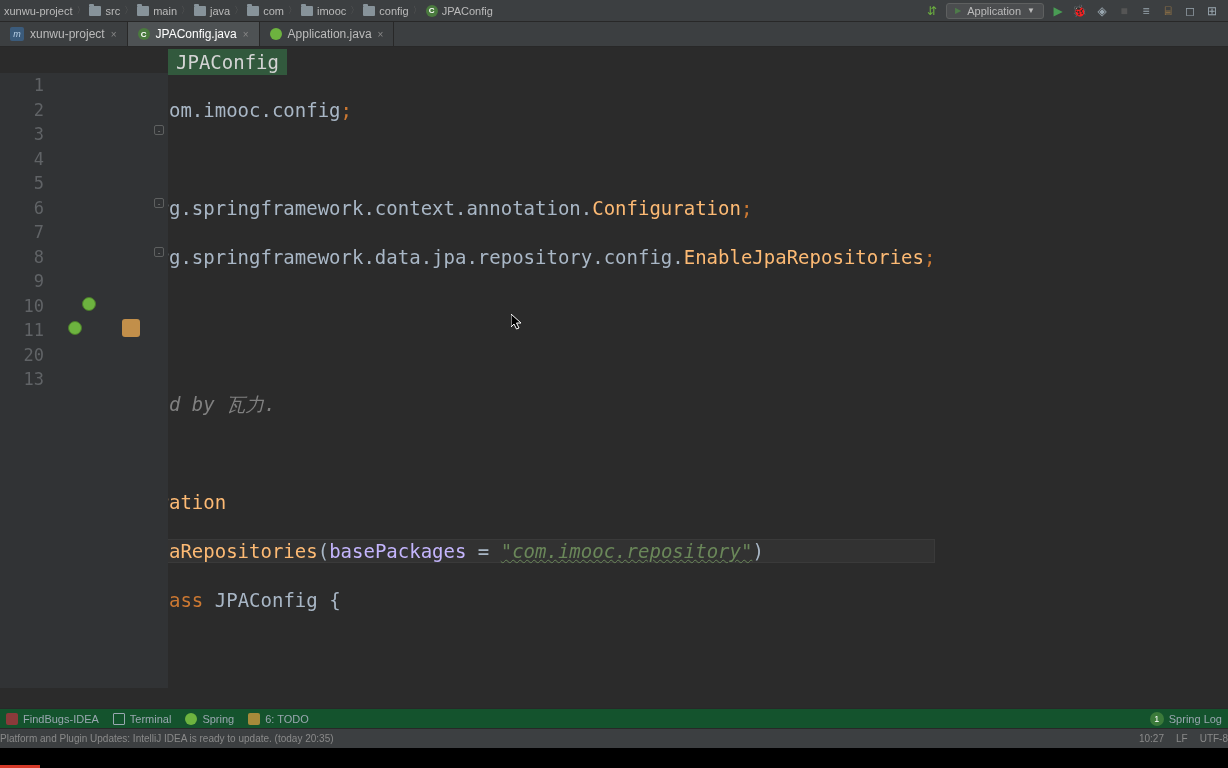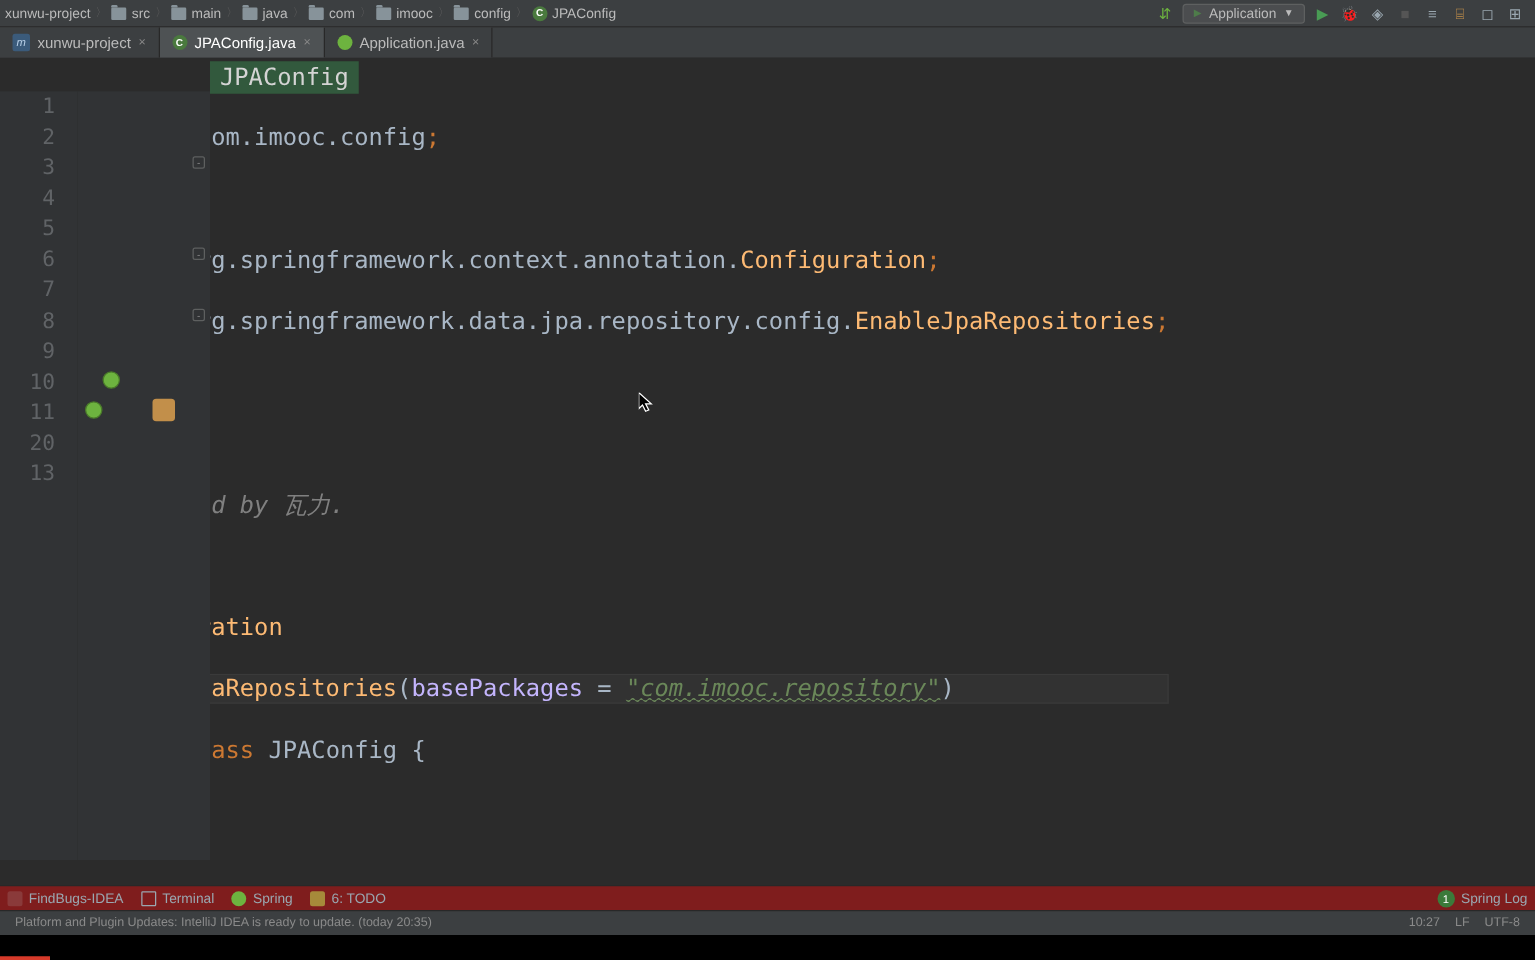--- a/index.html
+++ b/index.html
@@ -81,36 +81,36 @@
 .kw { color:#cc7832; }
 .id { color:#a9b7c6; }
 .anno { color:#fdba74; }
 .attr { color:#c4b5fd; }
 .str { color:#6a8759; font-style:italic; }
 .cm { color:#808080; font-style:italic; }
 .pu { color:#cc7832; }
 .hl-line { background:#323232; box-shadow:inset 0 0 0 1px #3a3a3a; }
 .tool-window-bar {
   position:absolute; left:0; bottom:40px; height:20px; width:100%;
-  background:#7f1d1d; border-top:1px solid #282828;
+  background:#14532d; border-top:1px solid #282828;
   display:flex; align-items:center; padding:0 6px; gap:14px;
   font-size:11px;
 }
 .tw { display:flex; align-items:center; gap:5px; color:#9aa7b0; }
 .tw-icon { width:12px; height:12px; display:inline-block; }
 .tw-icon.red { background:#8a3a3a; border-radius:2px; }
 .tw-icon.term { border:1px solid #9aa7b0; border-radius:1px; }
 .tw-icon.spring { background:#6db33f; border-radius:50%; }
 .tw-icon.todo { background:#a68a3a; border-radius:2px; }
 .tool-window-bar .spacer { flex:1; }
 .tw-badge { width:14px; height:14px; border-radius:50%; background:#3b7a3a; color:#fff; font-size:9px; display:flex; align-items:center; justify-content:center; }
 .status-bar {
   position:absolute; left:0; bottom:20px; height:20px; width:100%;
   background:#3c3f41; border-top:1px solid #282828;
-  display:flex; align-items:center; padding:0 12px; font-size:10px; color:#8a8a8a;
+  display:flex; align-items:center; padding:0 0; font-size:10px; color:#8a8a8a;
 }
 .status-bar .right { margin-left:auto; display:flex; gap:12px; align-items:center; }
 .black-strip { position:absolute; left:0; bottom:0; height:20px; width:100%; background:#000; }
 .black-strip::before { content:''; position:absolute; left:0; bottom:0; width:40px; height:3px; background:#d63a2a; }
 .mouse-cursor { position:absolute; left:511px; top:314px; width:12px; height:18px; pointer-events:none; z-index:100; }
 .mouse-cursor svg { display:block; }
 .underline-warn { text-decoration: underline wavy #6a8759; text-decoration-thickness:1px; }
 </style>
 </head>
 <body>

